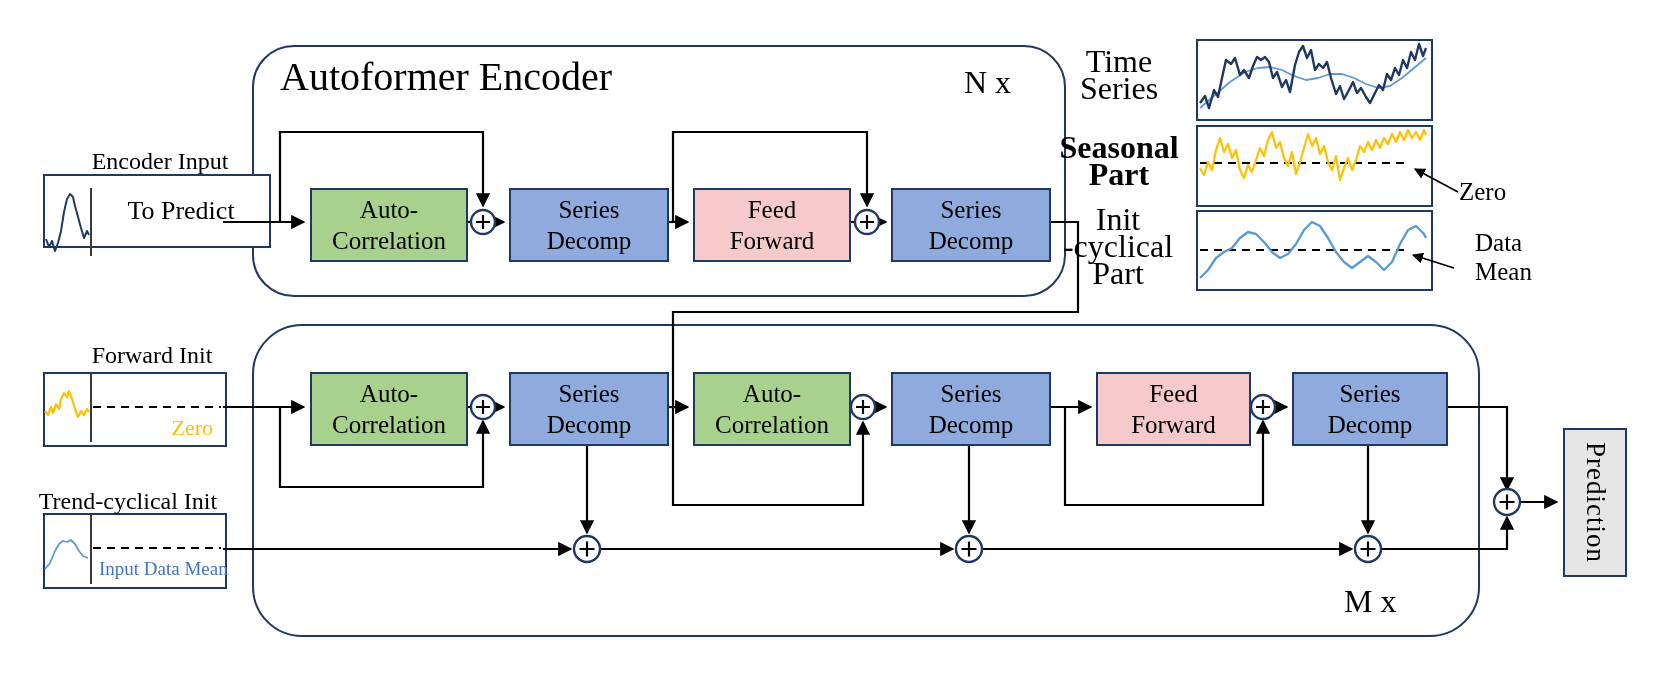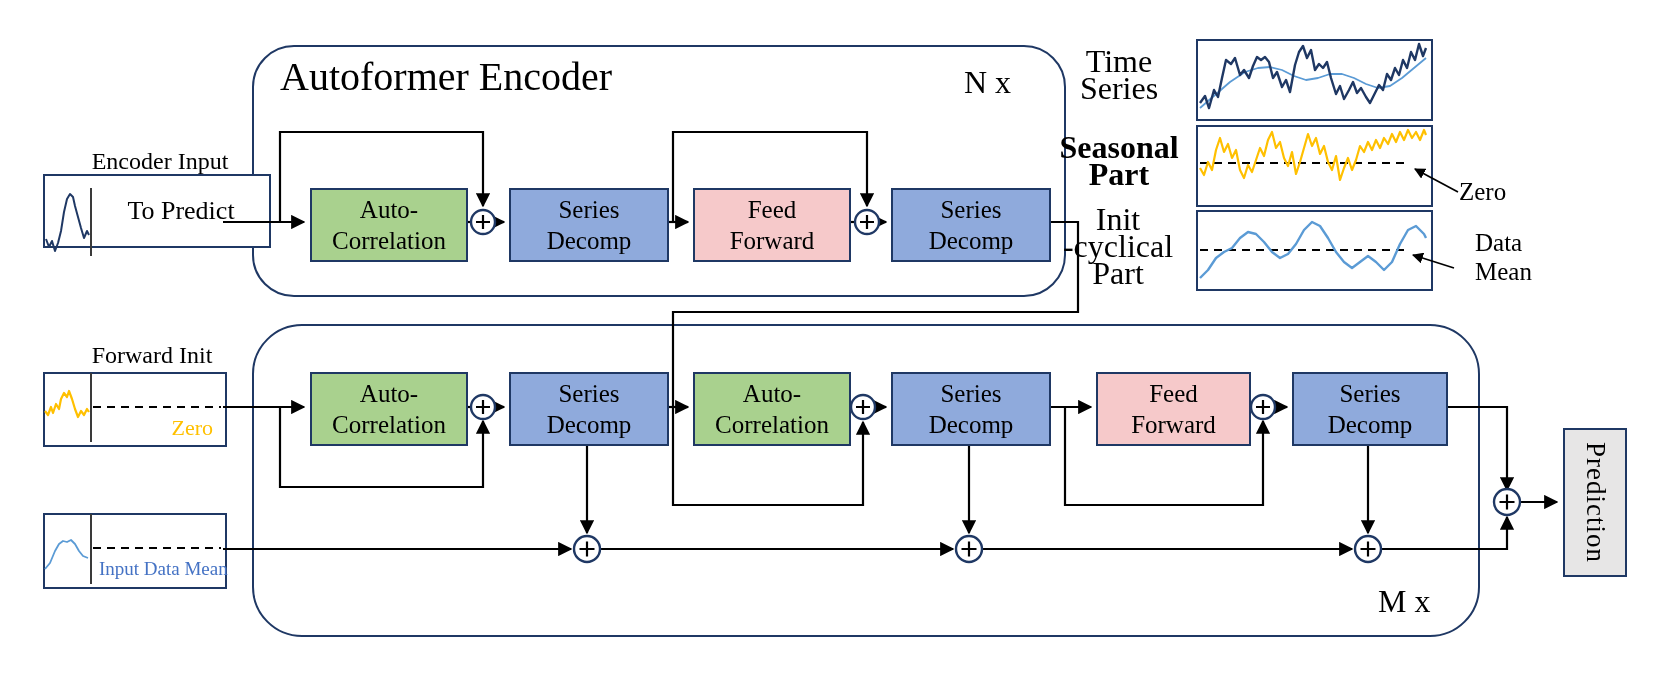--- a/index.html
+++ b/index.html
@@ -229,24 +229,25 @@
     <span>Series</span>
       <span>Decomp</span>
   </div>
 
   <div class="prediction">
     <span>Prediction</span>
   </div>
 
   <div class="section-title" style="left:280px;top:56px;">Autoformer Encoder</div>
   <div class="repeat-label" style="left:964px;top:62px;">N x</div>
-  <div class="repeat-label" style="left:1344px;top:581px;margin-left:34px;">M x</div>
+  <div class="repeat-label" style="left:1344px;top:581px;">M x</div>
 
   <div class="io-caption" style="left:85px;top:148px;width:150px;">Encoder Input</div>
   <div class="io-caption" style="left:77px;top:342px;width:150px;">Forward Init</div>
+  <div class="io-caption" style="left:30px;top:488px;width:196px;">Trend-cyclical Init</div>
 
   <div class="legend-label" style="left:1050px;top:48px;width:138px;">
     <div>Time</div>
     <div>Series</div>
   </div>
   <div class="legend-label" style="left:1050px;top:134px;width:138px;font-weight:bold;">
     <div>Seasonal</div>
     <div>Part</div>
   </div>
   <div class="legend-label" style="left:1048px;top:206px;width:140px;">

